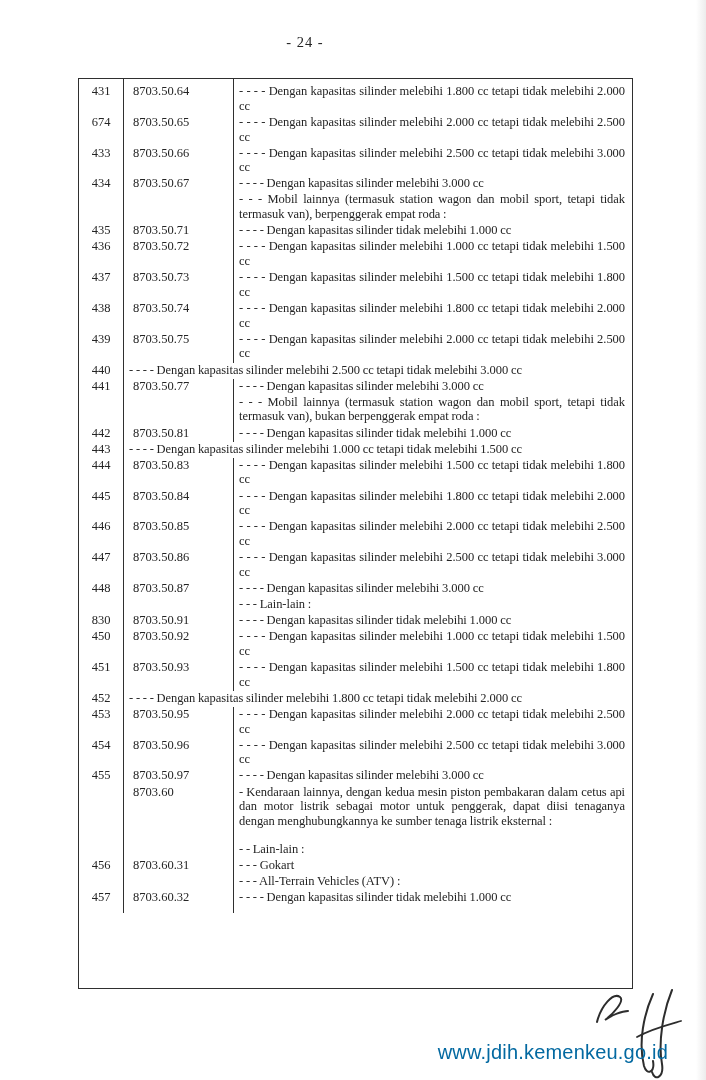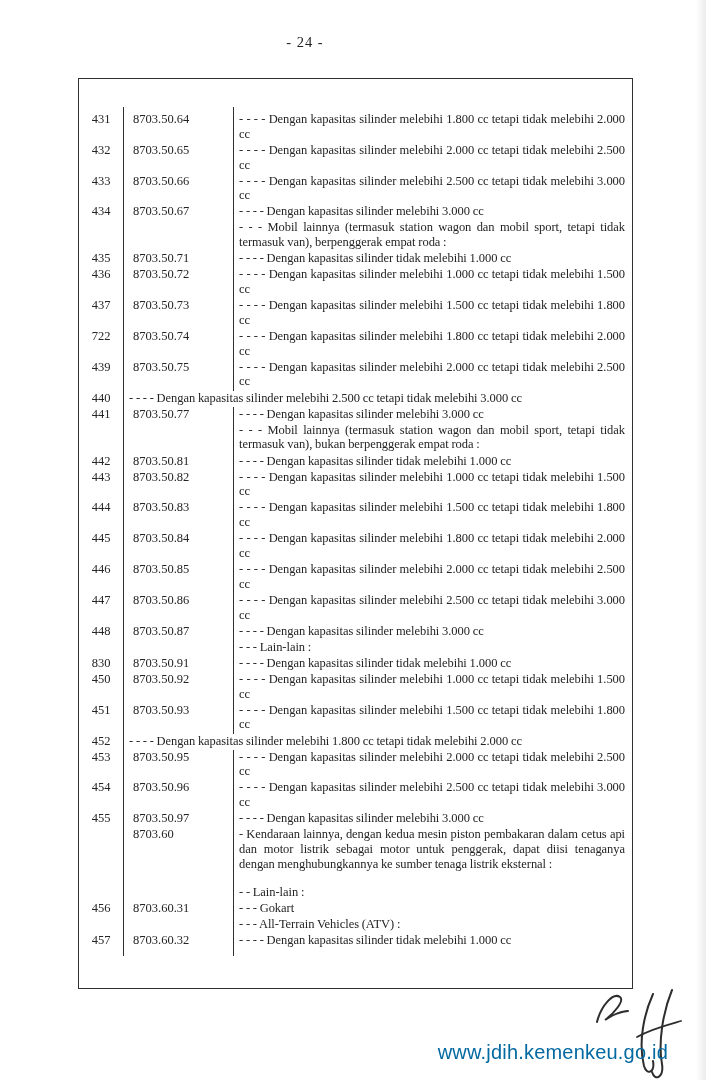--- a/index.html
+++ b/index.html
@@ -30,21 +30,21 @@
   }
   .c-code{
     width:110px;flex:0 0 110px;border-right:1.4px solid #2f2f2f;
     padding-left:9px;font-size:12.5px;line-height:14.7px;
   }
   .c-desc{
     flex:1 1 auto;padding-left:5px;padding-right:7px;
     font-size:12.5px;line-height:14.7px;text-align:justify;
     letter-spacing:-0.05px;word-spacing:-0.3px;
   }
-  .t-row:first-child .cell{padding-top:5px;margin-top:28px;}
+  .t-row:first-child .cell{padding-top:5px;}
   .t-row:last-child .cell{padding-bottom:8px;}
   .footer-url{
     position:absolute;top:1041px;right:38px;
     font-family:"Liberation Sans","DejaVu Sans",sans-serif;
     font-size:20px;line-height:22px;color:#0369a1;letter-spacing:0.2px;
   }
   .signature-svg{
     position:absolute;left:575px;top:982px;width:120px;height:105px;
   }
 </style>
@@ -55,21 +55,21 @@
 
 <div class="page-number">- 24 -</div>
 
 <div class="tariff-table">
     <div class="t-row">
     <div class="cell c-no">431</div>
     <div class="cell c-code">8703.50.64</div>
     <div class="cell c-desc">- - - - Dengan kapasitas silinder melebihi 1.800 cc tetapi tidak melebihi 2.000 cc</div>
   </div>
     <div class="t-row">
-    <div class="cell c-no">432</div>
+    <div class="cell c-no">674</div>
     <div class="cell c-code">8703.50.65</div>
     <div class="cell c-desc">- - - - Dengan kapasitas silinder melebihi 2.000 cc tetapi tidak melebihi 2.500 cc</div>
   </div>
     <div class="t-row">
     <div class="cell c-no">433</div>
     <div class="cell c-code">8703.50.66</div>
     <div class="cell c-desc">- - - - Dengan kapasitas silinder melebihi 2.500 cc tetapi tidak melebihi 3.000 cc</div>
   </div>
     <div class="t-row">
     <div class="cell c-no">434</div>
@@ -90,21 +90,21 @@
     <div class="cell c-no">436</div>
     <div class="cell c-code">8703.50.72</div>
     <div class="cell c-desc">- - - - Dengan kapasitas silinder melebihi 1.000 cc tetapi tidak melebihi 1.500 cc</div>
   </div>
     <div class="t-row">
     <div class="cell c-no">437</div>
     <div class="cell c-code">8703.50.73</div>
     <div class="cell c-desc">- - - - Dengan kapasitas silinder melebihi 1.500 cc tetapi tidak melebihi 1.800 cc</div>
   </div>
     <div class="t-row">
-    <div class="cell c-no">722</div>
+    <div class="cell c-no">438</div>
     <div class="cell c-code">8703.50.74</div>
     <div class="cell c-desc">- - - - Dengan kapasitas silinder melebihi 1.800 cc tetapi tidak melebihi 2.000 cc</div>
   </div>
     <div class="t-row">
     <div class="cell c-no">439</div>
     <div class="cell c-code">8703.50.75</div>
     <div class="cell c-desc">- - - - Dengan kapasitas silinder melebihi 2.000 cc tetapi tidak melebihi 2.500 cc</div>
   </div>
     <div class="t-row">
     <div class="cell c-no">440</div>
@@ -120,21 +120,20 @@
     <div class="cell c-code"></div>
     <div class="cell c-desc">- - - Mobil lainnya (termasuk station wagon dan mobil sport, tetapi tidak termasuk van), bukan berpenggerak empat roda :</div>
   </div>
     <div class="t-row">
     <div class="cell c-no">442</div>
     <div class="cell c-code">8703.50.81</div>
     <div class="cell c-desc">- - - - Dengan kapasitas silinder tidak melebihi 1.000 cc</div>
   </div>
     <div class="t-row">
     <div class="cell c-no">443</div>
-    <div class="cell c-code">8703.50.82</div>
     <div class="cell c-desc">- - - - Dengan kapasitas silinder melebihi 1.000 cc tetapi tidak melebihi 1.500 cc</div>
   </div>
     <div class="t-row">
     <div class="cell c-no">444</div>
     <div class="cell c-code">8703.50.83</div>
     <div class="cell c-desc">- - - - Dengan kapasitas silinder melebihi 1.500 cc tetapi tidak melebihi 1.800 cc</div>
   </div>
     <div class="t-row">
     <div class="cell c-no">445</div>
     <div class="cell c-code">8703.50.84</div>

